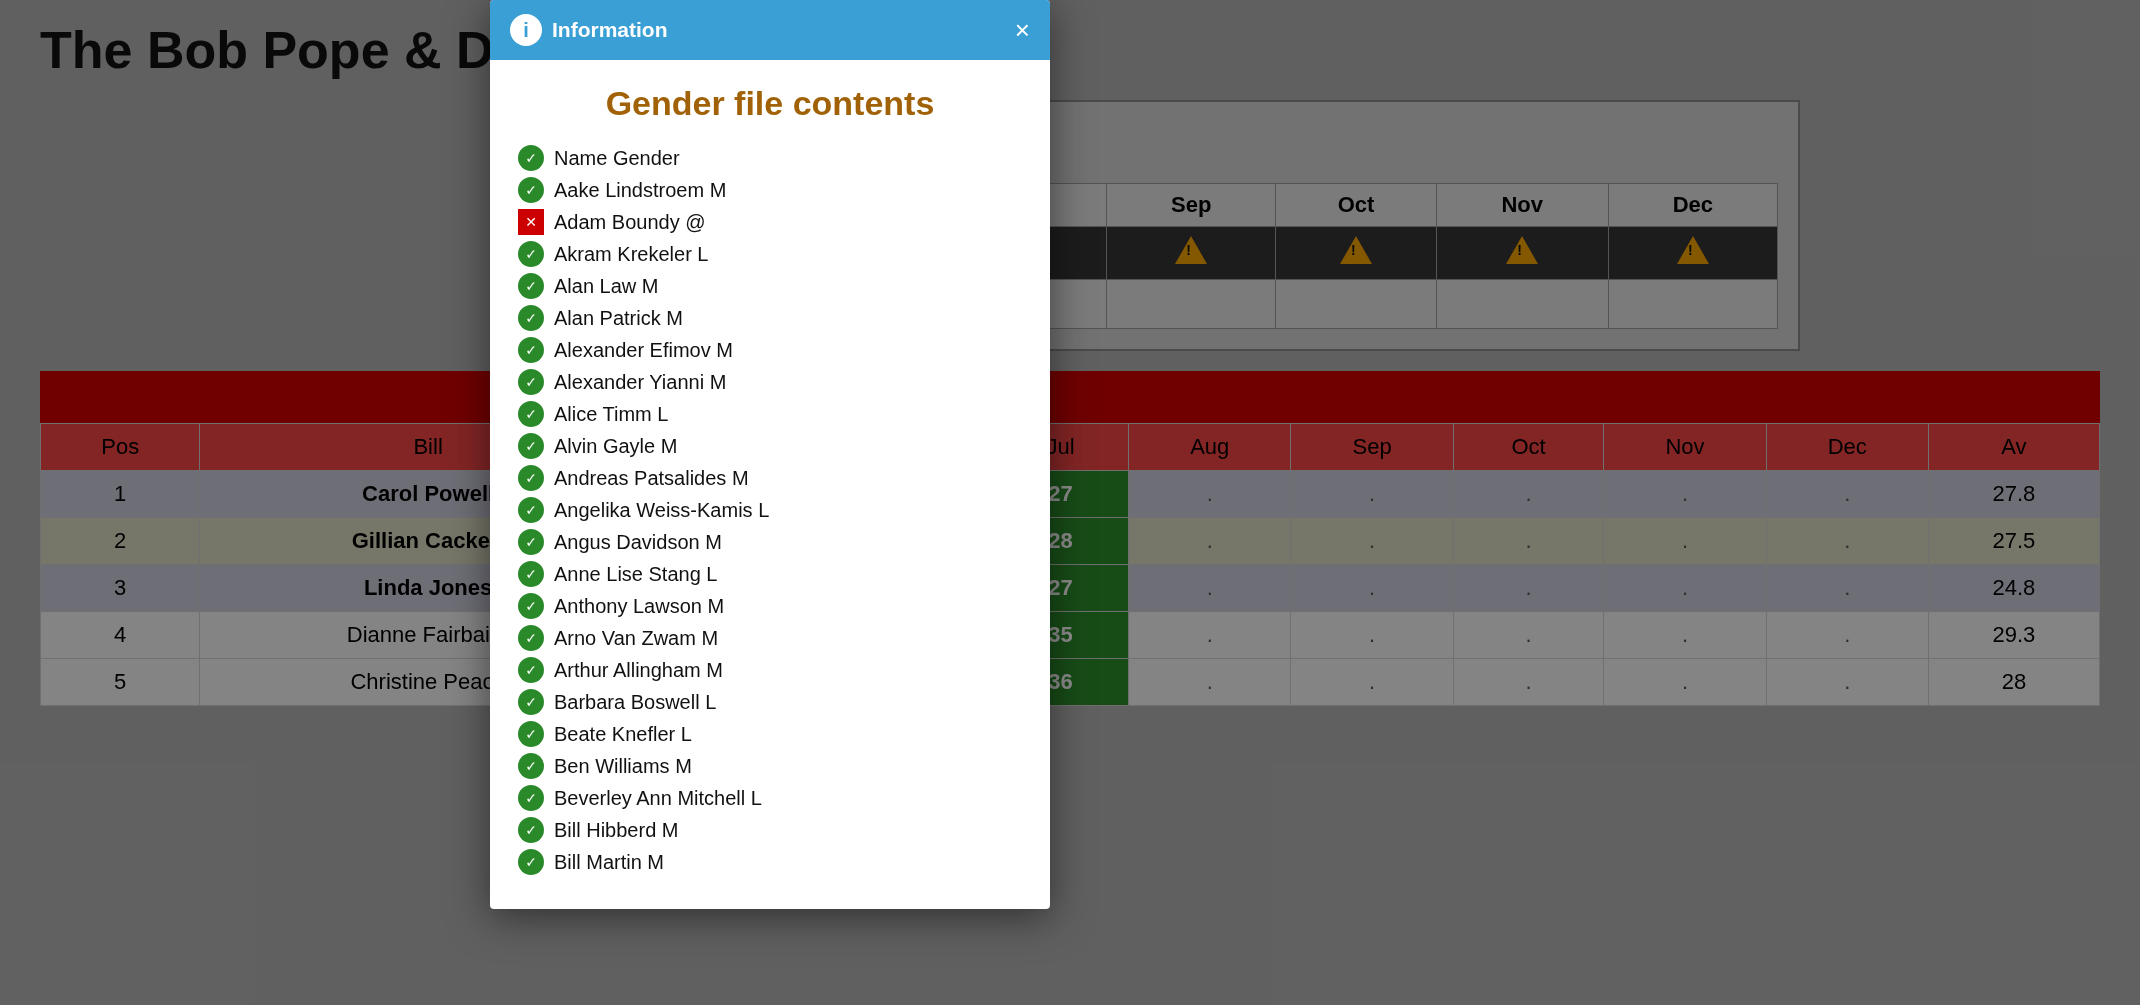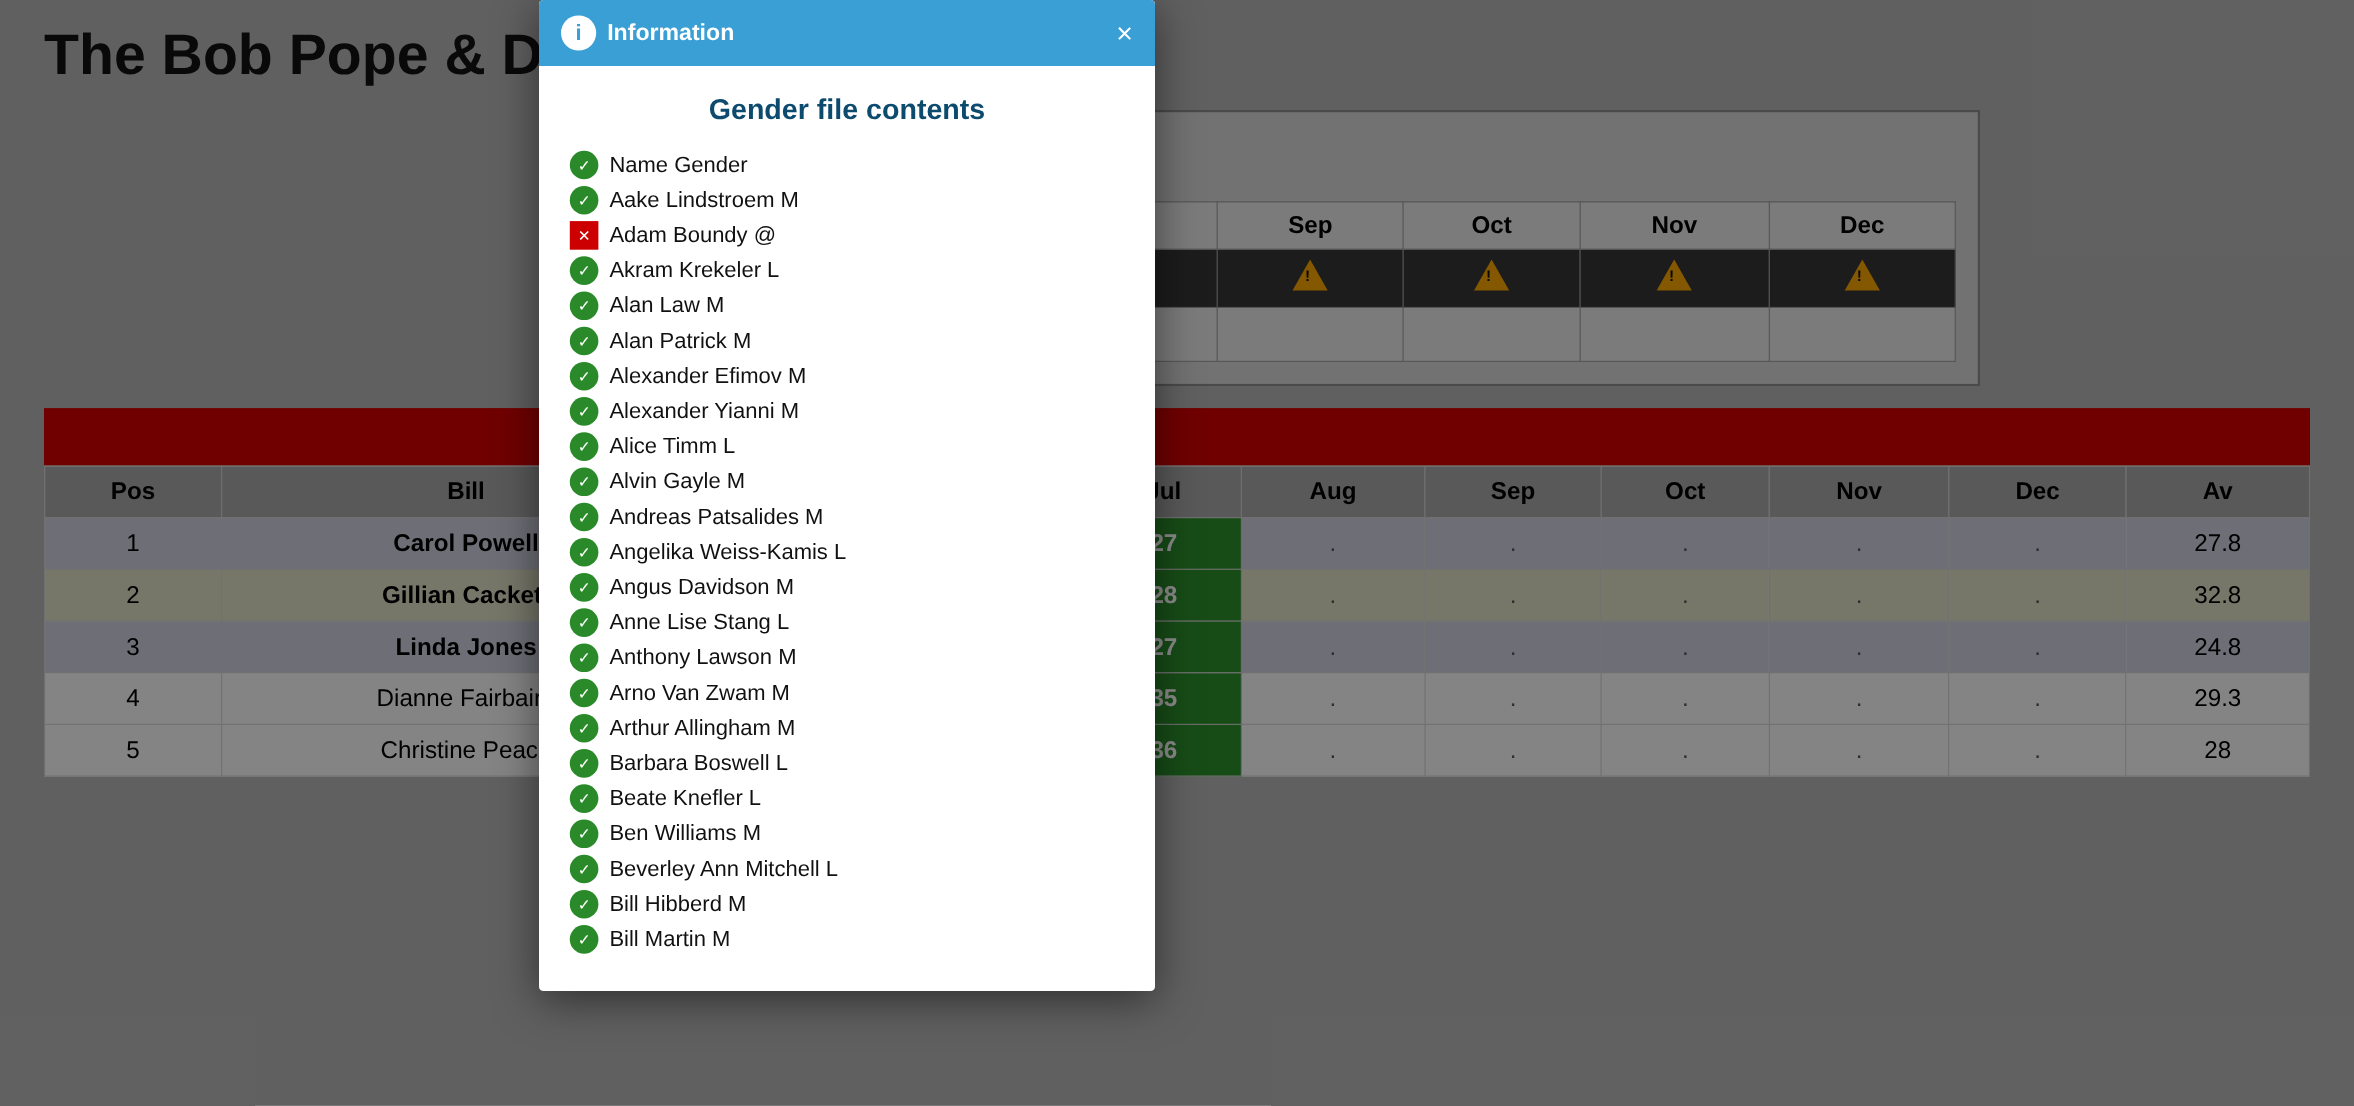--- a/index.html
+++ b/index.html
@@ -129,22 +129,22 @@
     }
 
     .results-table th, .results-table td {
       border: 1px solid #ccc;
       padding: 10px 14px;
       text-align: center;
       font-size: 22px;
     }
 
     .results-table thead th {
-      background: #a3a3a3;
-      font-weight: bold;
+      background: #ef4444;
+      font-weight: normal;
     }
 
     .results-table tbody tr:nth-child(1) td { background: #c8c8d8; }
     .results-table tbody tr:nth-child(2) td { background: #d8d8c0; }
     .results-table tbody tr:nth-child(3) td { background: #c8c8d8; }
     .results-table tbody tr:nth-child(4) td { background: #f0f0f0; }
     .results-table tbody tr:nth-child(5) td { background: #f0f0f0; }
 
     .bold-name { font-weight: bold; }
 
@@ -229,25 +229,25 @@
       line-height: 1;
     }
 
     .modal-body {
       padding: 24px 28px 28px;
       max-height: 900px;
       overflow-y: auto;
     }
 
     .modal-content-title {
-      font-size: 26px;
+      font-size: 34px;
       font-weight: bold;
       text-align: center;
       margin-bottom: 22px;
-      color: #0c4a6e;
+      color: #a16207;
     }
 
     .gender-list {
       list-style: none;
       padding: 0;
     }
 
     .gender-list li {
       display: flex;
       align-items: center;
@@ -380,21 +380,21 @@
             <td>2</td>
             <td class="bold-name">Gillian Cackett</td>
             <td class="score-red">4</td>
             <td></td>
             <td class="jul-green">28</td>
             <td class="dot-cell">.</td>
             <td class="dot-cell">.</td>
             <td class="dot-cell">.</td>
             <td class="dot-cell">.</td>
             <td class="dot-cell">.</td>
-            <td>32.8</td>
+            <td>27.5</td>
           </tr>
           <tr>
             <td>3</td>
             <td class="bold-name">Linda Jones</td>
             <td class="score-red">4</td>
             <td></td>
             <td class="jul-green">27</td>
             <td class="dot-cell">.</td>
             <td class="dot-cell">.</td>
             <td class="dot-cell">.</td>

